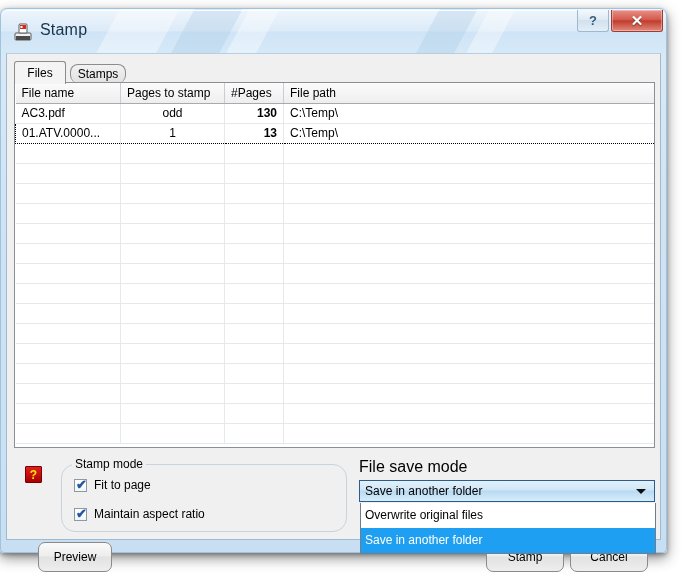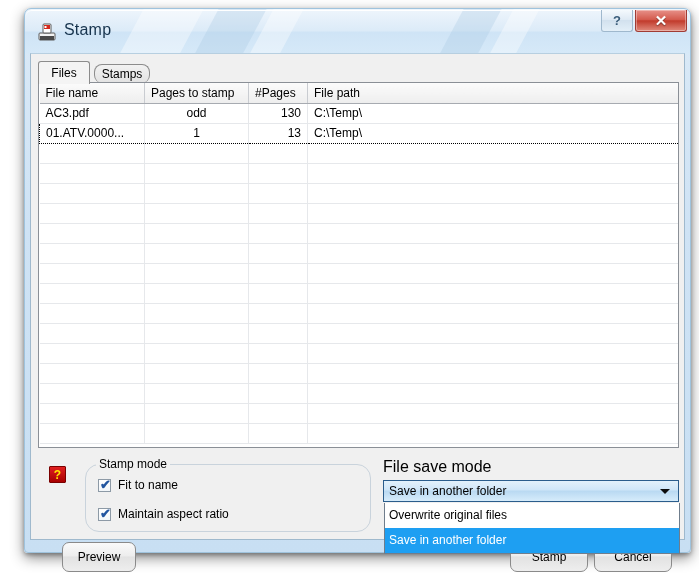--- a/index.html
+++ b/index.html
@@ -12,21 +12,21 @@
     height: 577px;
     font-family: "Liberation Sans", sans-serif;
     font-size: 12px;
     color: #000000;
     overflow: hidden;
   }
 
   
   .window {
     position: absolute;
-    left: 24px;
+    left: 0;
     top: 8px;
     width: 667px;
     height: 545px;
     border-radius: 7px 7px 4px 4px;
     background: linear-gradient(180deg,#dbeaf7 0%, #cfe3f5 40%, #c8dff3 100%);
     box-shadow: 0 5px 14px rgba(0,0,0,.45), 0 2px 4px rgba(0,0,0,.30);
     box-sizing: border-box;
     padding: 0;
   }
   .glass-edge {
@@ -199,21 +199,21 @@
     height: 20px;
     border-right: 1px solid #e6e8eb;
     border-bottom: 1px solid #e6e8eb;
     padding: 0 6px;
     box-sizing: border-box;
     color: #000;
     white-space: nowrap;
     overflow: hidden;
   }
   td.c-center { text-align: center; }
-  td.c-right  { text-align: right; padding-right: 8px; }
+  td.c-right  { text-align: right; padding-right: 8px; font-weight: bold; }
   tr.focused td {
     border-top: 1px dotted #000;
     border-bottom: 1px dotted #000;
   }
   tr.focused td:first-child { border-left: 1px dotted #000; }
   tr.focused td:last-child  { border-right: 1px dotted #000; }
 
   
   .opts {
     position: absolute;
@@ -532,21 +532,21 @@
     <div class="opts">
       <div class="hint-icon">?</div>
 
       <div class="groupbox">
         <div class="gb-title">Stamp mode</div>
 
         <div class="chk-row r1">
           <span class="checkbox">
             <span class="tick">✔</span>
           </span>
-          <span>Fit to name</span>
+          <span>Fit to page</span>
         </div>
 
         <div class="chk-row r2">
           <span class="checkbox">
             <span class="tick">✔</span>
           </span>
           <span>Maintain aspect ratio</span>
         </div>
       </div>
 

